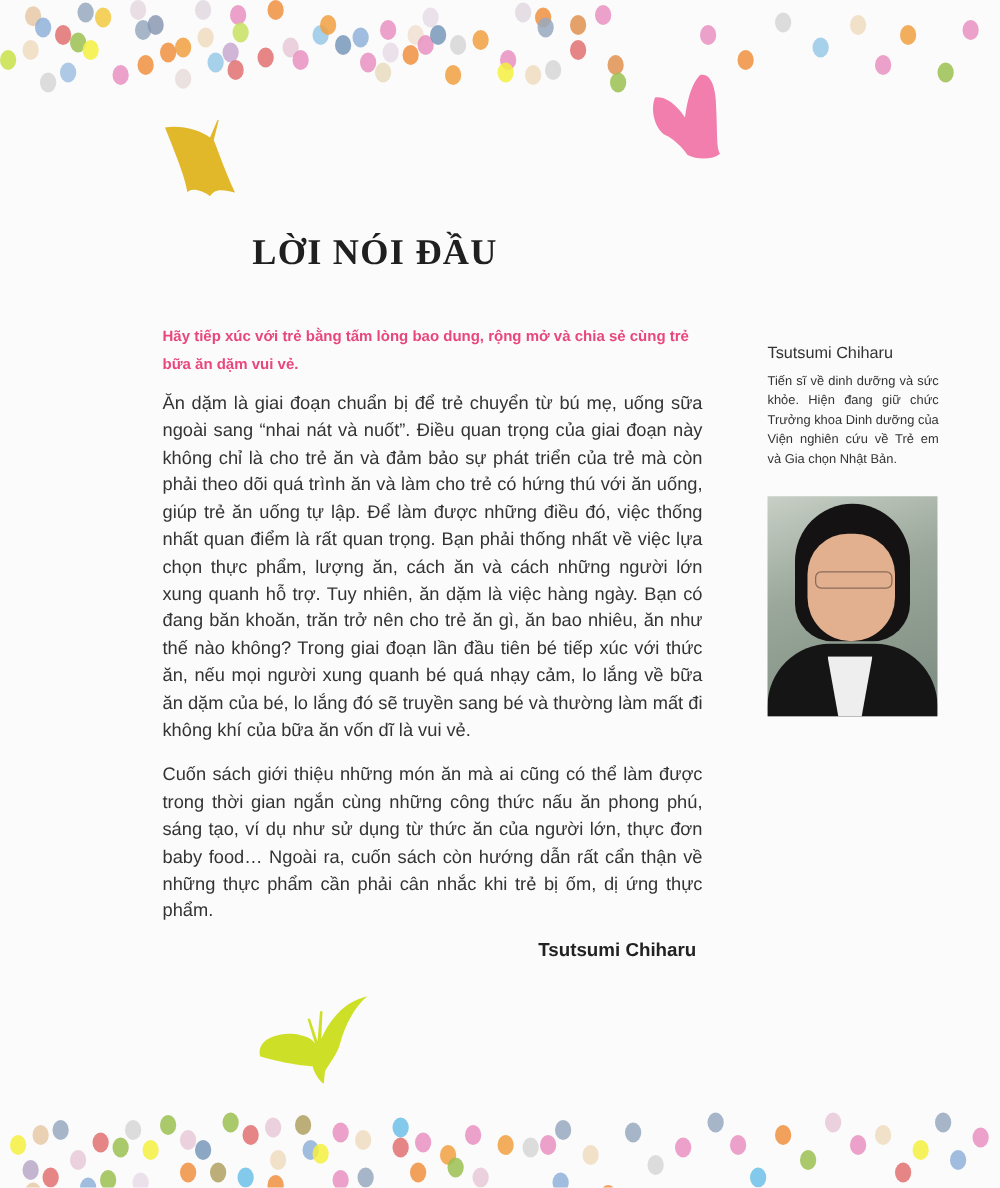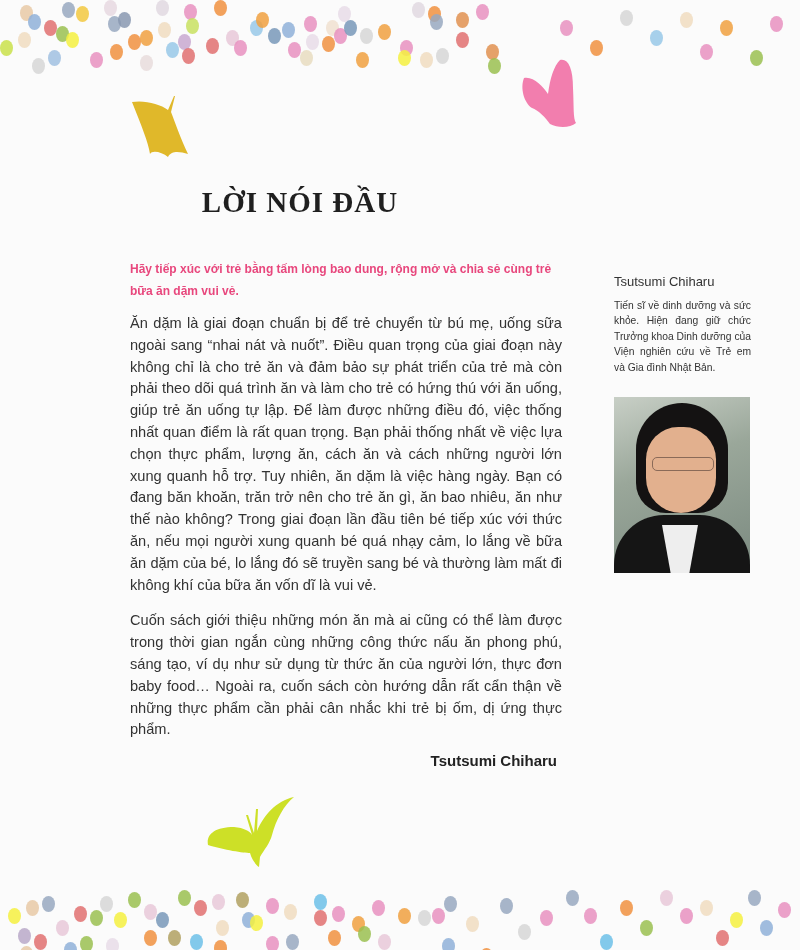--- a/index.html
+++ b/index.html
@@ -109,21 +109,21 @@
 <div class="lead">Hãy tiếp xúc với trẻ bằng tấm lòng bao dung, rộng mở và chia sẻ cùng trẻ bữa ăn dặm vui vẻ.</div>
 
 <div class="body">
   <p>Ăn dặm là giai đoạn chuẩn bị để trẻ chuyển từ bú mẹ, uống sữa ngoài sang “nhai nát và nuốt”. Điều quan trọng của giai đoạn này không chỉ là cho trẻ ăn và đảm bảo sự phát triển của trẻ mà còn phải theo dõi quá trình ăn và làm cho trẻ có hứng thú với ăn uống, giúp trẻ ăn uống tự lập. Để làm được những điều đó, việc thống nhất quan điểm là rất quan trọng. Bạn phải thống nhất về việc lựa chọn thực phẩm, lượng ăn, cách ăn và cách những người lớn xung quanh hỗ trợ. Tuy nhiên, ăn dặm là việc hàng ngày. Bạn có đang băn khoăn, trăn trở nên cho trẻ ăn gì, ăn bao nhiêu, ăn như thế nào không? Trong giai đoạn lần đầu tiên bé tiếp xúc với thức ăn, nếu mọi người xung quanh bé quá nhạy cảm, lo lắng về bữa ăn dặm của bé, lo lắng đó sẽ truyền sang bé và thường làm mất đi không khí của bữa ăn vốn dĩ là vui vẻ.</p>
   <p>Cuốn sách giới thiệu những món ăn mà ai cũng có thể làm được trong thời gian ngắn cùng những công thức nấu ăn phong phú, sáng tạo, ví dụ như sử dụng từ thức ăn của người lớn, thực đơn baby food… Ngoài ra, cuốn sách còn hướng dẫn rất cẩn thận về những thực phẩm cần phải cân nhắc khi trẻ bị ốm, dị ứng thực phẩm.</p>
 </div>
 
 <div class="signature">Tsutsumi Chiharu</div>
 
 <div class="author-name">Tsutsumi Chiharu</div>
-<div class="author-bio">Tiến sĩ về dinh dưỡng và sức khỏe. Hiện đang giữ chức Trưởng khoa Dinh dưỡng của Viện nghiên cứu về Trẻ em và Gia đình Nhật Bản.</div>
+<div class="author-bio">Tiến sĩ về dinh dưỡng và sức khỏe. Hiện đang giữ chức Trưởng khoa Dinh dưỡng của Viện nghiên cứu về Trẻ em và Gia chọn Nhật Bản.</div>
 <div class="photo" title="Portrait of Tsutsumi Chiharu">
   <div class="hair"></div>
   <div class="jacket"></div>
   <div class="shirt"></div>
   <div class="face"></div>
   <div class="glasses"></div>
 </div>
 
 <div class="dots" style="top:860px;height:90px;">
   <div class="dot" style="left:8px;top:48px;background:#f4f040"></div>

